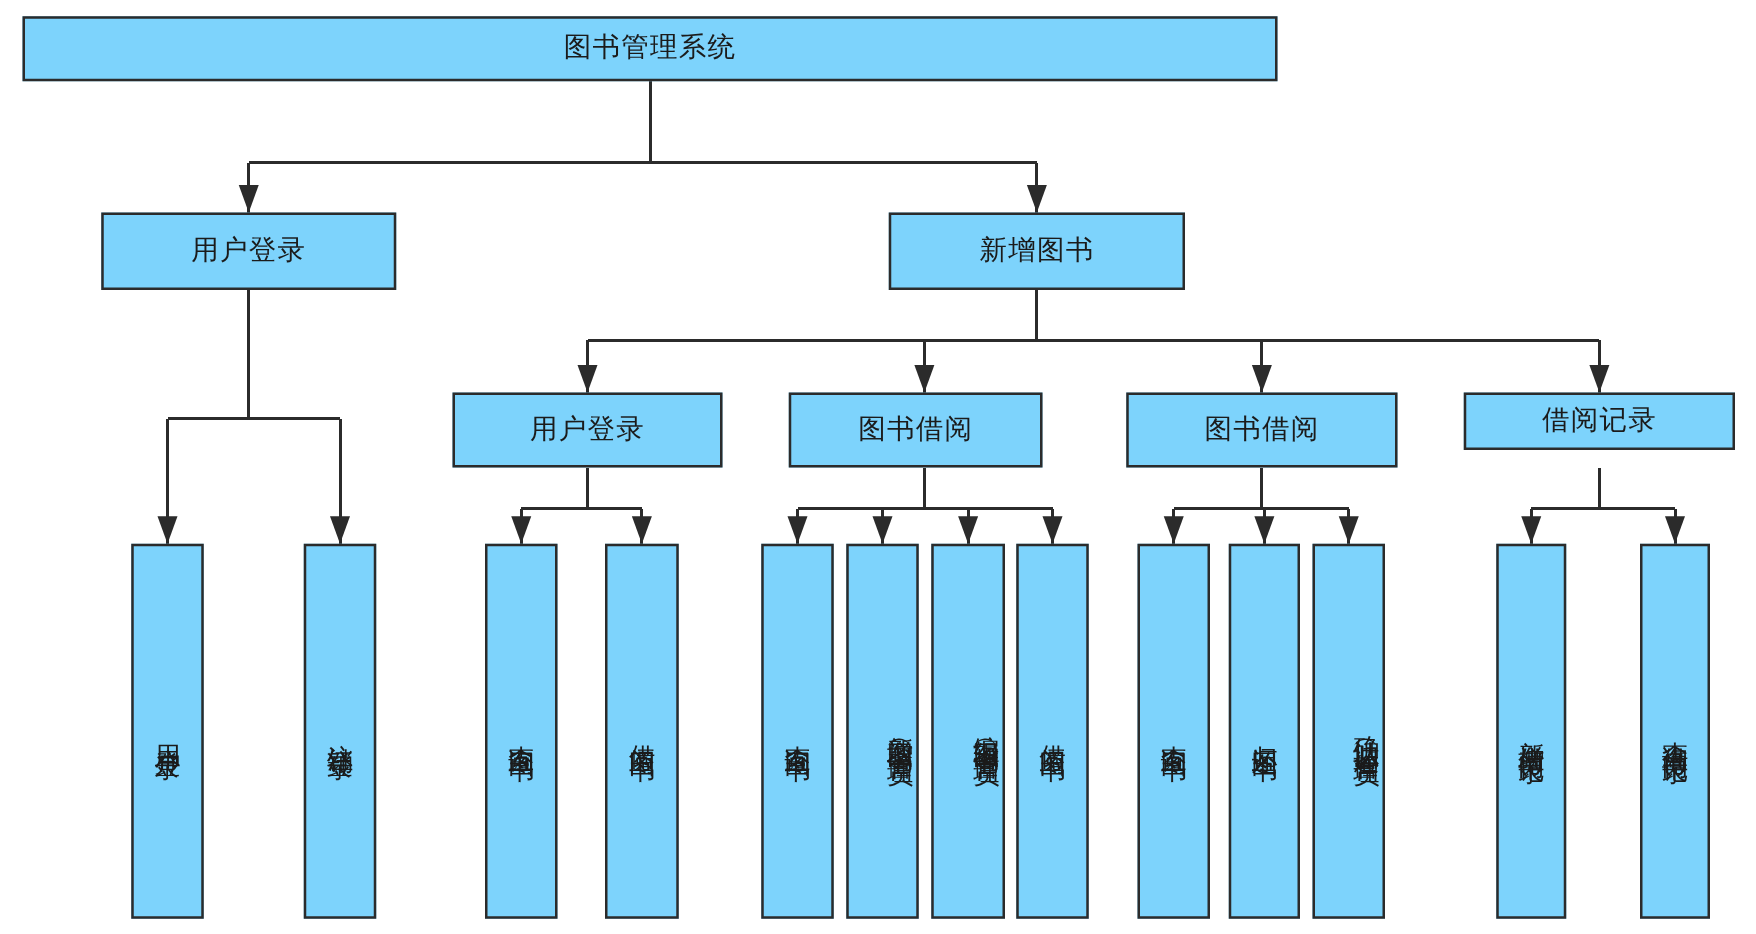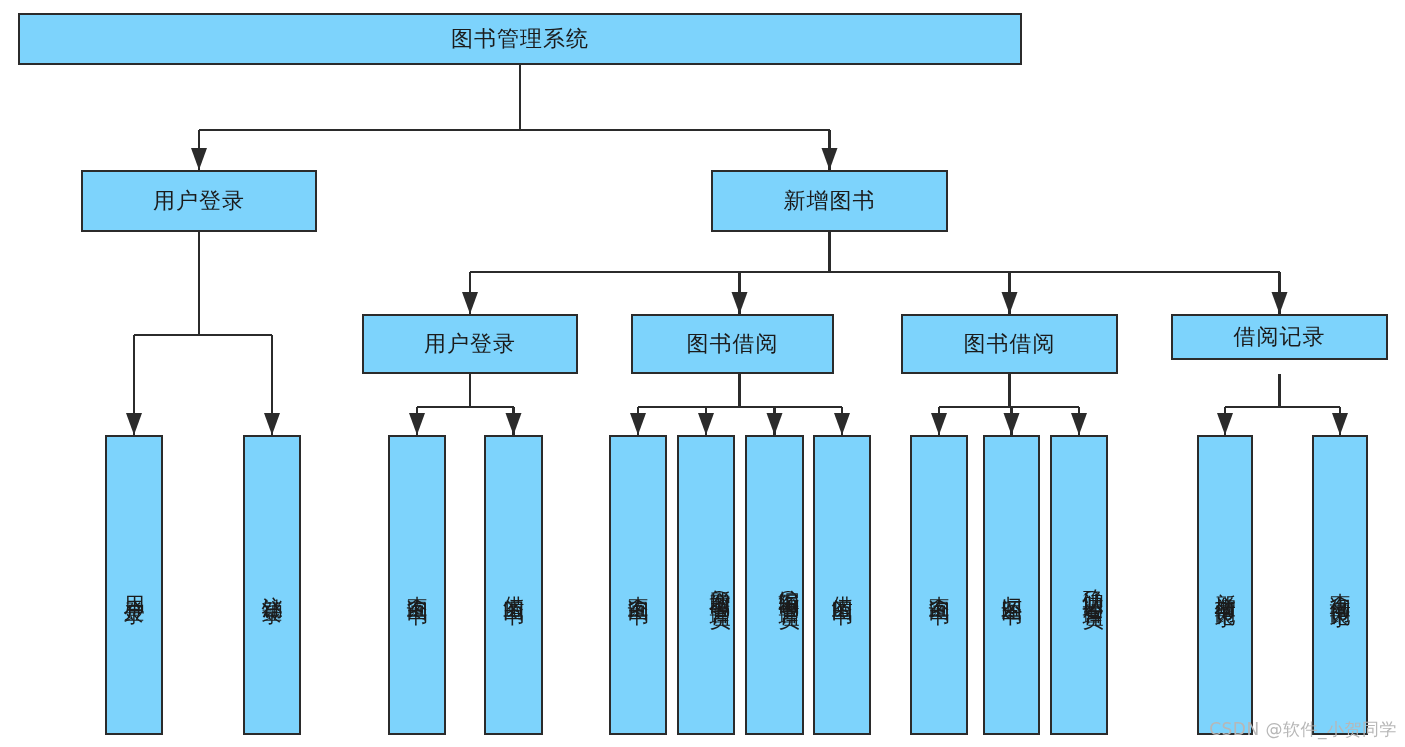--- a/index.html
+++ b/index.html
@@ -184,14 +184,13 @@
       <div class="node vertical align-top" style="left: 1050px; top: 435px; width: 58px; height: 300px;">
         <span>确认归还（管理员）</span>
       </div>
       <div class="node vertical align-center" style="left: 1197px; top: 435px; width: 56px; height: 300px;">
         <span>新增借阅记录</span>
       </div>
       <div class="node vertical align-center" style="left: 1312px; top: 435px; width: 56px; height: 300px;">
         <span>查询借阅记录</span>
       </div>
     </div>
-  <div class="watermark">CSDN @软件_小贺同学</div>
 </div>
 
 </body></html>

